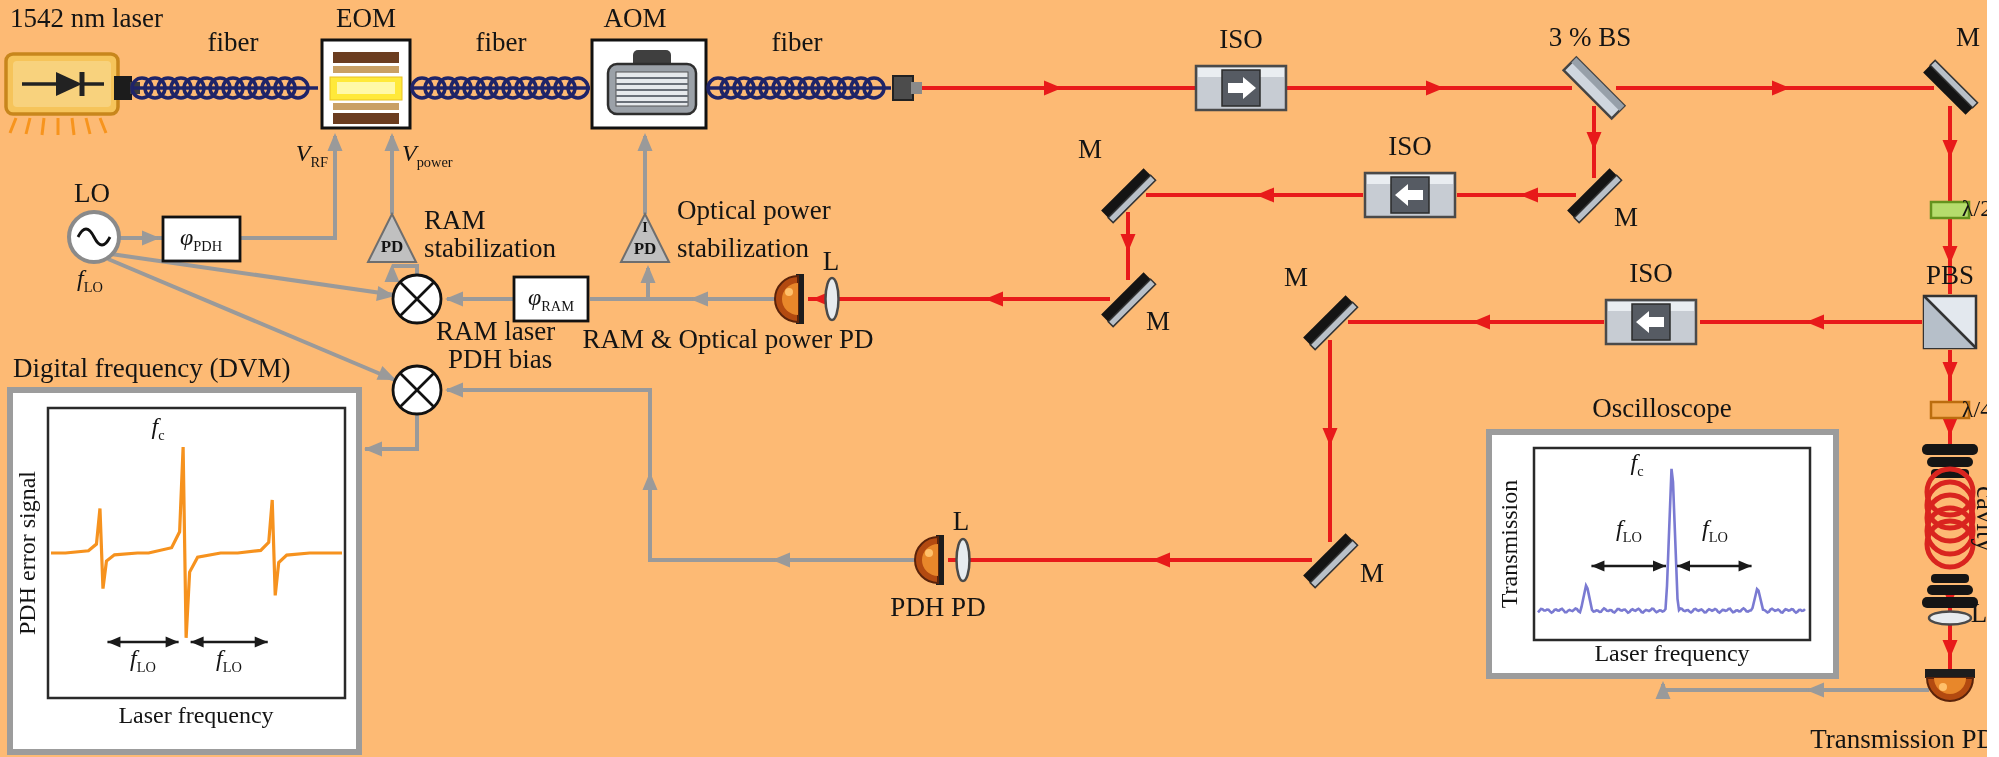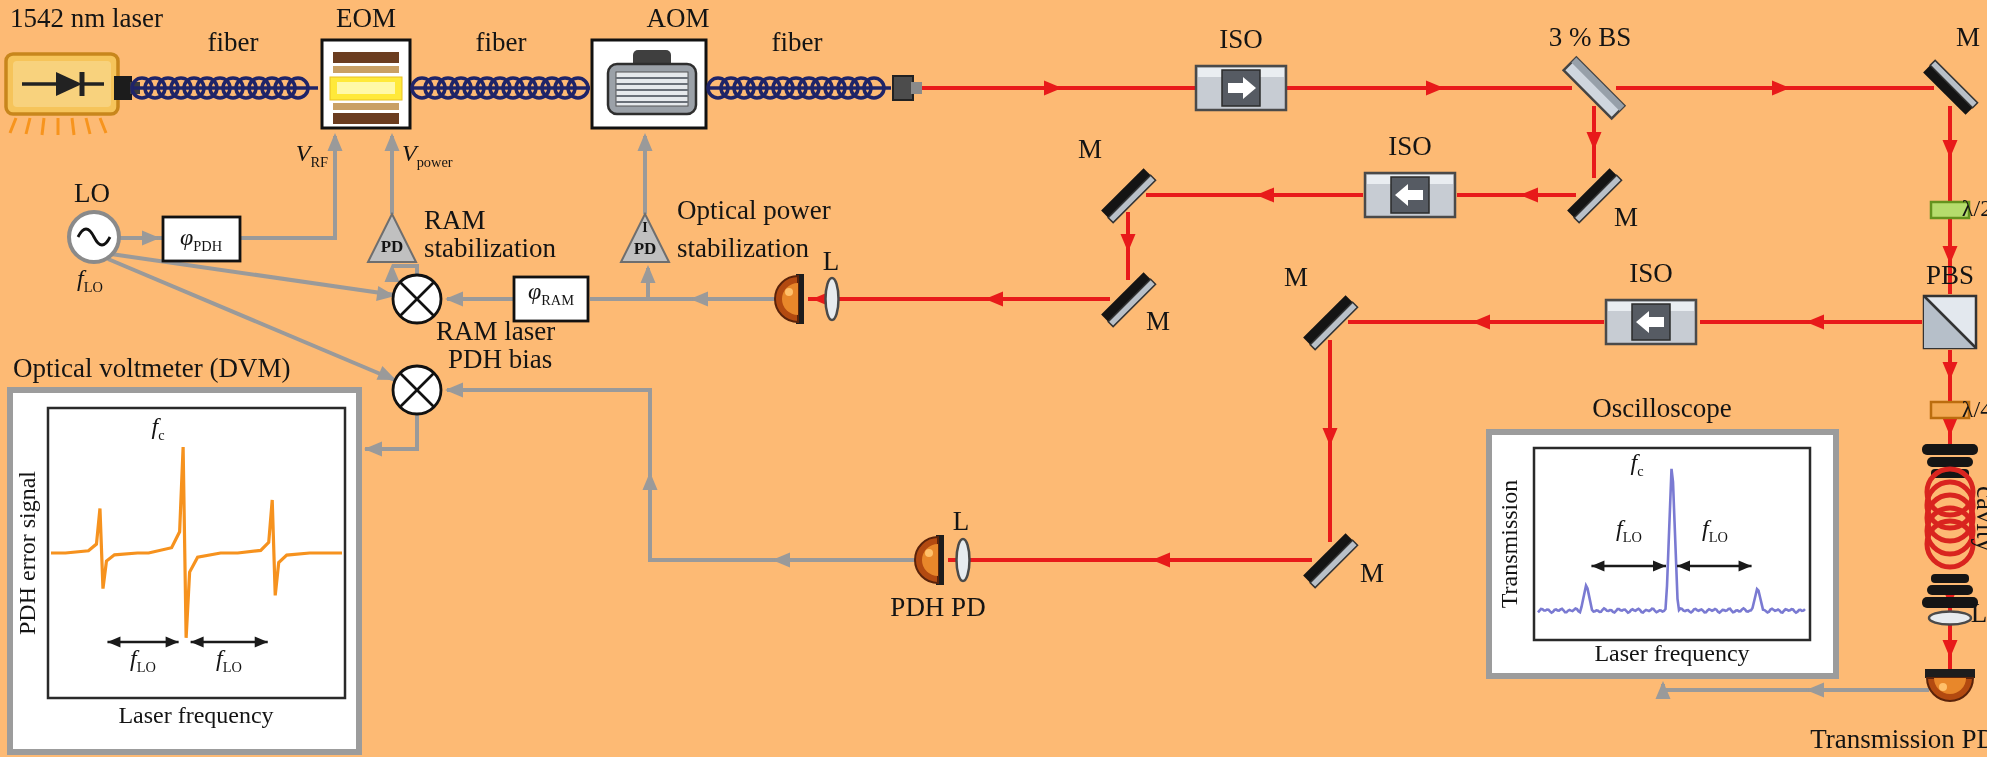--- a/index.html
+++ b/index.html
@@ -324,21 +324,21 @@
         <polygon points="0,0 -13,5.5 -13,-5.5" transform="translate(1677,566) rotate(180)" fill="#1a1a1a"></polygon>
         <polygon points="0,0 -13,5.5 -13,-5.5" transform="translate(1751.56,566) rotate(0)" fill="#1a1a1a"></polygon>
       </g>
 </svg>
 
 <div class="overlay">
   <div class="lbl" style="left:10px;top:5px">1542 nm laser</div>
   <div class="lbl c" style="left:233px;top:29px">fiber</div>
   <div class="lbl c" style="left:366px;top:5px">EOM</div>
   <div class="lbl c" style="left:501px;top:29px">fiber</div>
-  <div class="lbl c" style="left:678px;top:5px">AOM</div>
+  <div class="lbl c" style="left:635px;top:5px">AOM</div>
   <div class="lbl c" style="left:797px;top:29px">fiber</div>
   <div class="lbl c" style="left:1241px;top:26px">ISO</div>
   <div class="lbl c" style="left:1590px;top:24px">3 % BS</div>
   <div class="lbl c" style="left:1968px;top:24px">M</div>
   <div class="lbl c s24" style="left:1977px;top:196px">λ/2</div>
   <div class="lbl c" style="left:1950px;top:262px">PBS</div>
   <div class="lbl c s24" style="left:1977px;top:397px">λ/4</div>
   <div class="lbl rotr" style="left:1985px;top:519px">cavity</div>
   <div class="lbl c" style="left:1979px;top:600px">L</div>
   <div class="lbl r" style="left:1996px;top:726px">Transmission PD</div>
@@ -348,44 +348,45 @@
   <div class="lbl c s24" style="left:1672px;top:641px">Laser frequency</div>
   <div class="lbl c s24" style="left:1637px;top:450px"><span class="it">f</span><sub>c</sub></div>
   <div class="lbl c s24" style="left:1629px;top:516px"><span class="it">f</span><sub>LO</sub></div>
   <div class="lbl c s24" style="left:1715px;top:516px"><span class="it">f</span><sub>LO</sub></div>
 
   <div class="lbl" style="left:1614px;top:204px">M</div>
   <div class="lbl c" style="left:1410px;top:133px">ISO</div>
   <div class="lbl c" style="left:1090px;top:136px">M</div>
   <div class="lbl" style="left:1146px;top:308px">M</div>
   <div class="lbl c" style="left:831px;top:248px">L</div>
+  <div class="lbl c" style="left:728px;top:326px">RAM &amp; Optical power PD</div>
   <div class="lbl c" style="left:1651px;top:260px">ISO</div>
   <div class="lbl c" style="left:1296px;top:264px">M</div>
   <div class="lbl" style="left:1360px;top:560px">M</div>
   <div class="lbl c" style="left:961px;top:508px">L</div>
   <div class="lbl c" style="left:938px;top:594px">PDH PD</div>
 
   <div class="lbl c" style="left:92px;top:180px">LO</div>
   <div class="lbl c s24" style="left:90px;top:266px"><span class="it">f</span><sub>LO</sub></div>
   <div class="lbl c s24" style="left:201px;top:225px"><span class="it">φ</span><sub>PDH</sub></div>
-  <div class="lbl c s24" style="left:551px;top:279px"><span class="it">φ</span><sub>RAM</sub></div>
+  <div class="lbl c s24" style="left:551px;top:285px"><span class="it">φ</span><sub>RAM</sub></div>
   <div class="lbl r s24" style="left:328px;top:141px"><span class="it">V</span><sub>RF</sub></div>
   <div class="lbl s24" style="left:402px;top:141px"><span class="it">V</span><sub>power</sub></div>
 
   <div class="lbl" style="left:424px;top:207px">RAM</div>
   <div class="lbl" style="left:424px;top:235px">stabilization</div>
   <div class="lbl" style="left:677px;top:197px">Optical power</div>
   <div class="lbl" style="left:677px;top:235px">stabilization</div>
   <div class="lbl c amp" style="left:392px;top:238px">PD</div>
   <div class="lbl c ampi" style="left:645px;top:221px">I</div>
   <div class="lbl c amp" style="left:645px;top:240px">PD</div>
   <div class="lbl" style="left:436px;top:318px">RAM laser</div>
   <div class="lbl" style="left:448px;top:346px">PDH bias</div>
 
-  <div class="lbl" style="left:13px;top:355px">Optical voltmeter (DVM)</div>
+  <div class="lbl" style="left:13px;top:355px">Digital frequency (DVM)</div>
   <div class="lbl rotl s24" style="left:27px;top:553px">PDH error signal</div>
   <div class="lbl c s24" style="left:196px;top:703px">Laser frequency</div>
   <div class="lbl c s24" style="left:158px;top:414px"><span class="it">f</span><sub>c</sub></div>
   <div class="lbl c s24" style="left:143px;top:646px"><span class="it">f</span><sub>LO</sub></div>
   <div class="lbl c s24" style="left:229px;top:646px"><span class="it">f</span><sub>LO</sub></div>
 </div>
 
 </div>
 
 </body></html>

